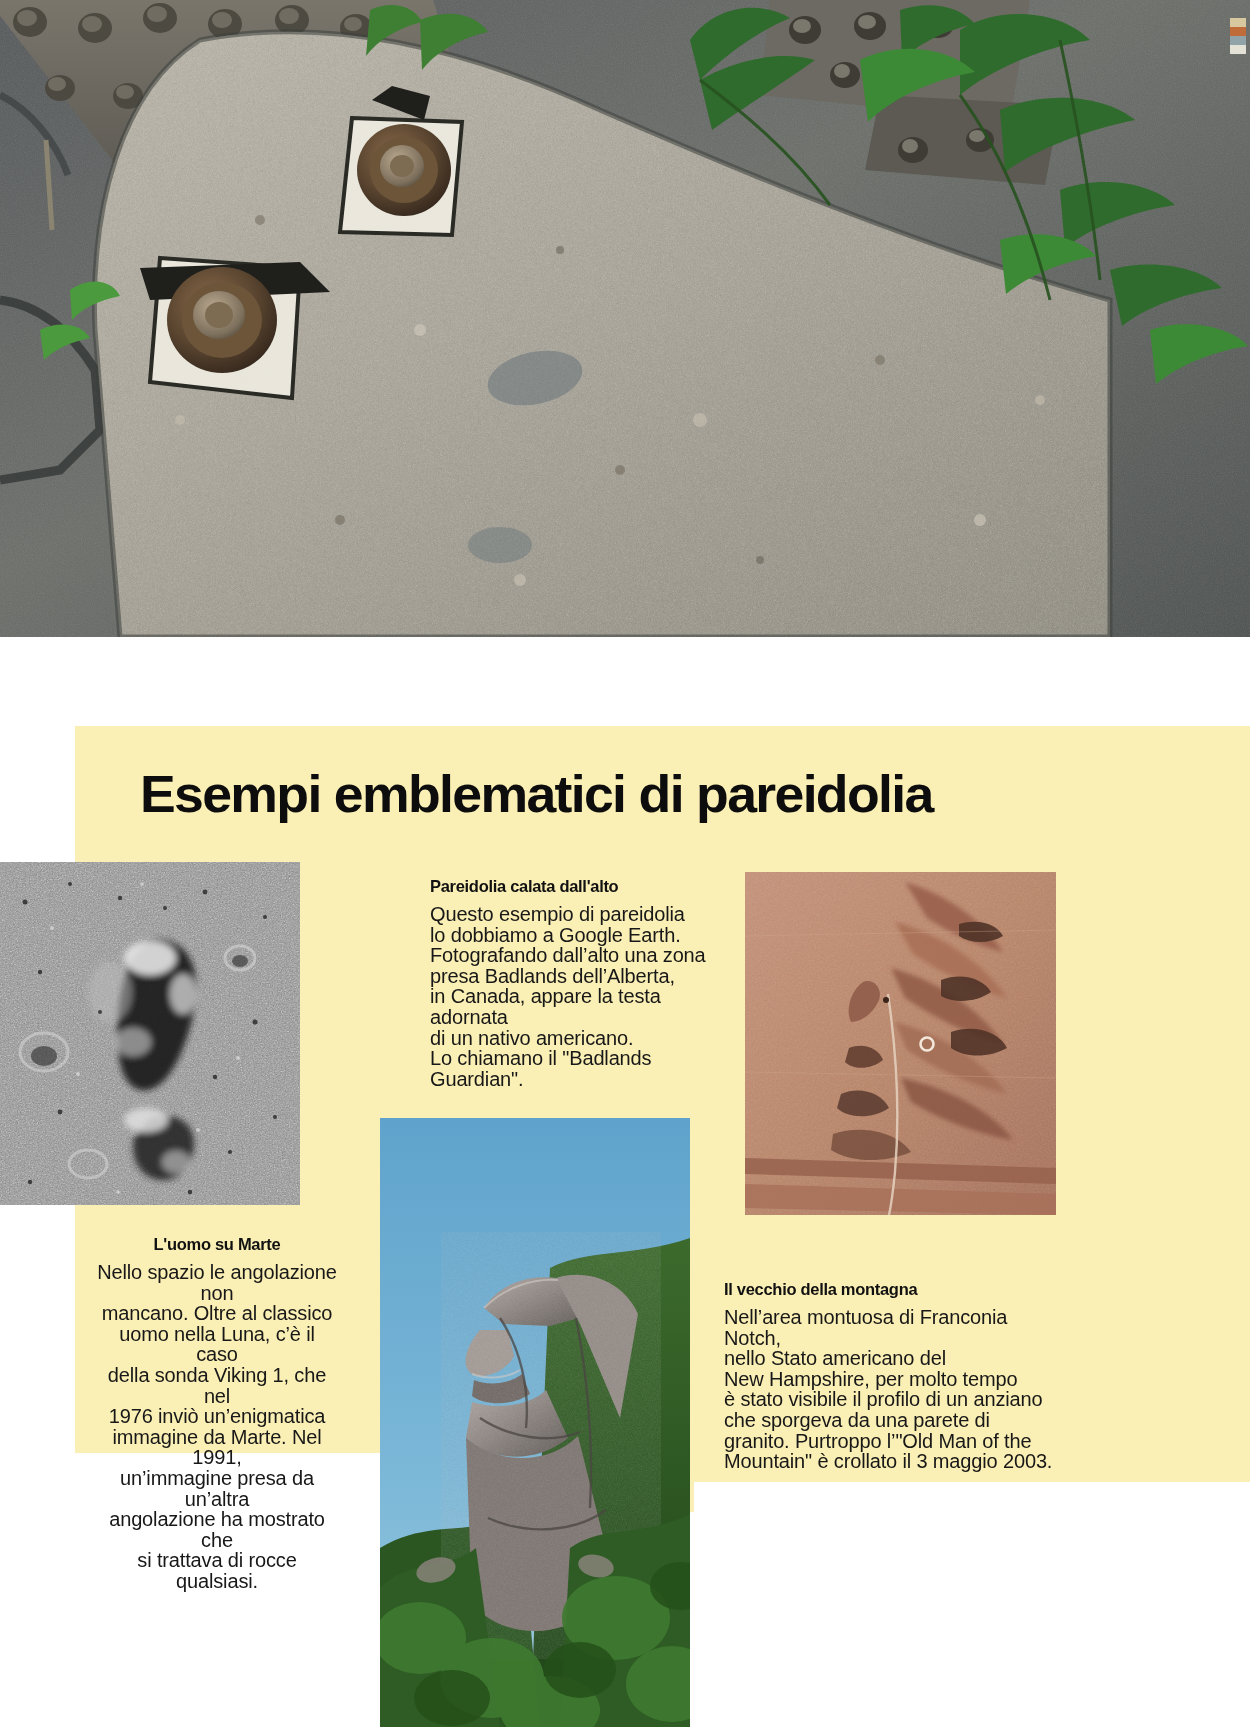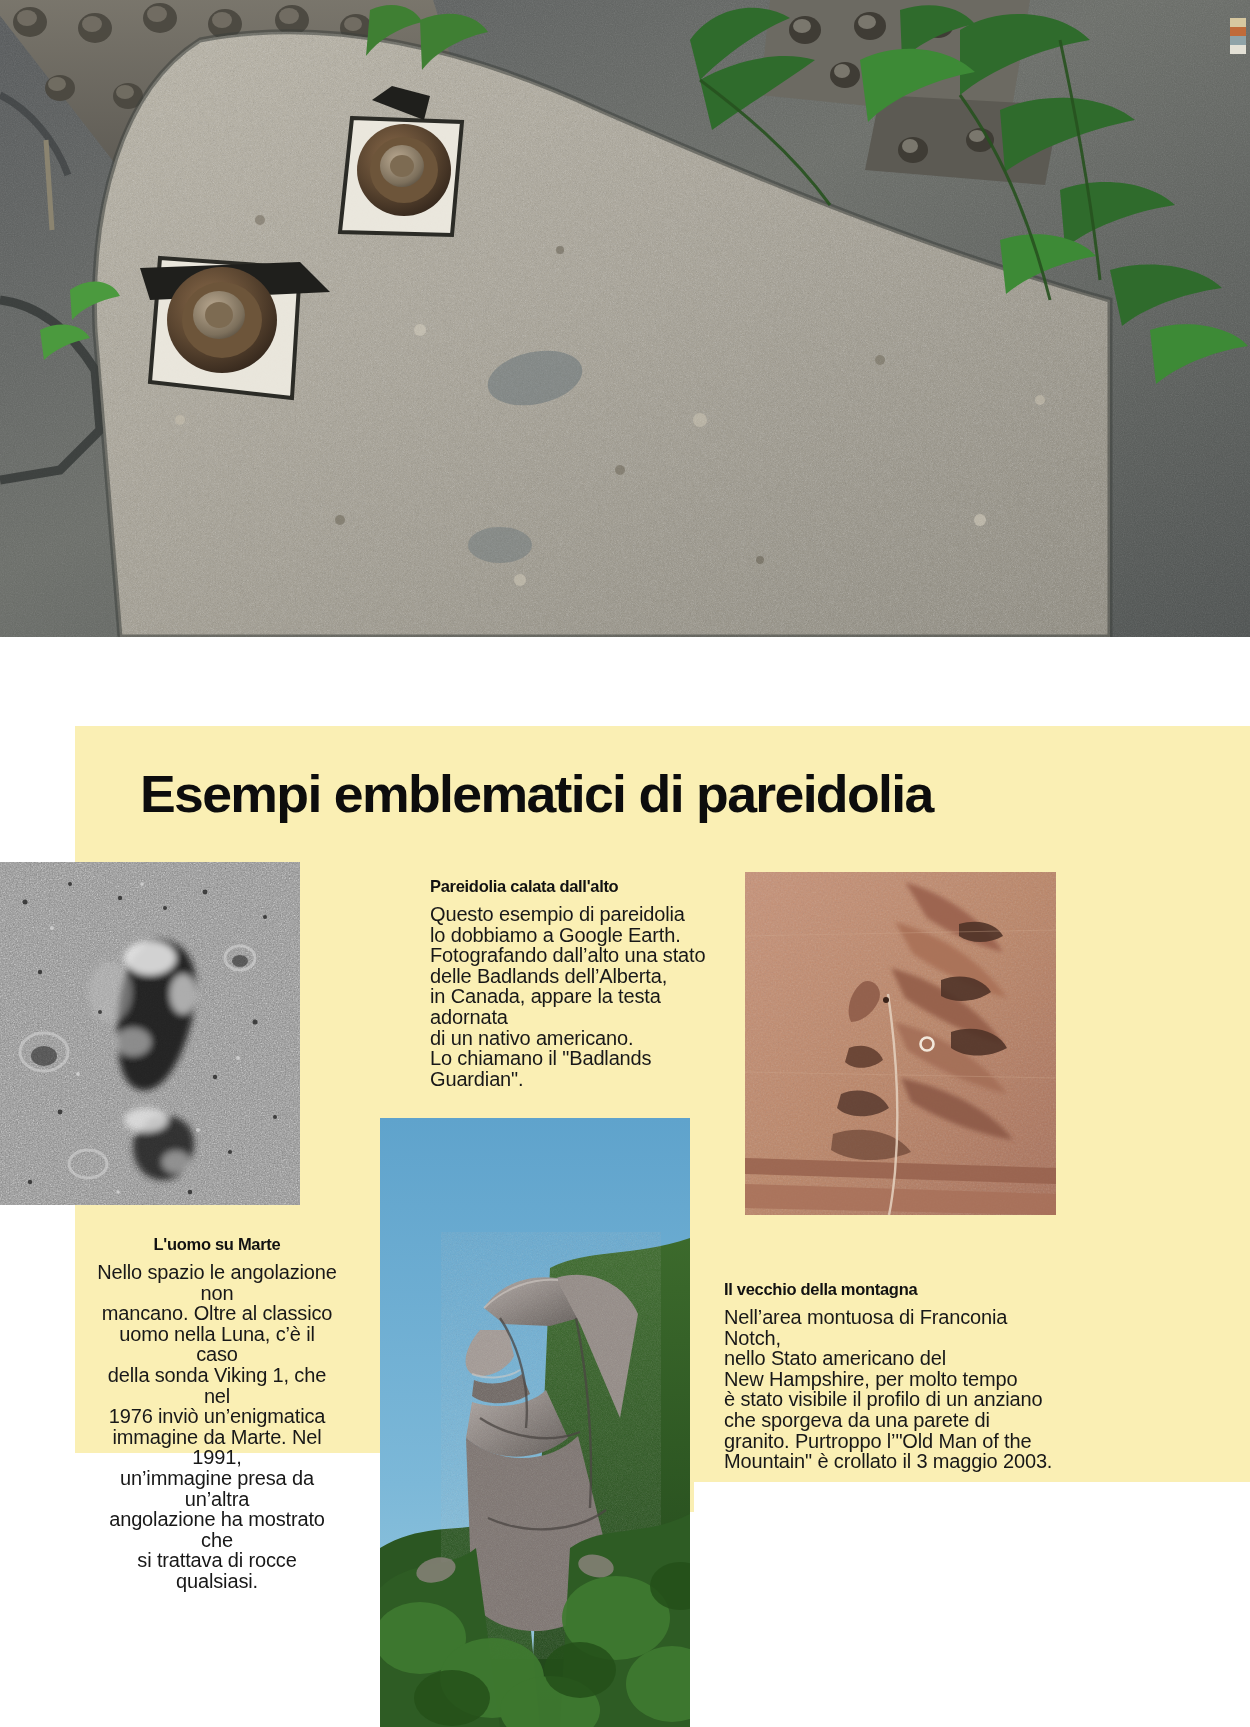--- a/index.html
+++ b/index.html
@@ -567,22 +567,22 @@
   </div>
 
   <div class="notch-left"></div>
   <div class="notch-right"></div>
 
   <div class="block" id="block-badlands">
     <h3>Pareidolia calata dall'alto</h3>
     <p>
       <span class="ln">Questo esempio di pareidolia</span>
       <span class="ln">lo dobbiamo a Google Earth.</span>
-      <span class="ln">Fotografando dall’alto una stato</span>
-      <span class="ln">delle Badlands dell’Alberta,</span>
+      <span class="ln">Fotografando dall’alto una zona</span>
+      <span class="ln">presa Badlands dell’Alberta,</span>
       <span class="ln">in Canada, appare la testa adornata</span>
       <span class="ln">di un nativo americano.</span>
       <span class="ln">Lo chiamano il "Badlands Guardian".</span>
     </p>
   </div>
 
   <div class="block" id="block-mars">
     <h3>L'uomo su Marte</h3>
     <p>
       <span class="ln">Nello spazio le angolazione non</span>

